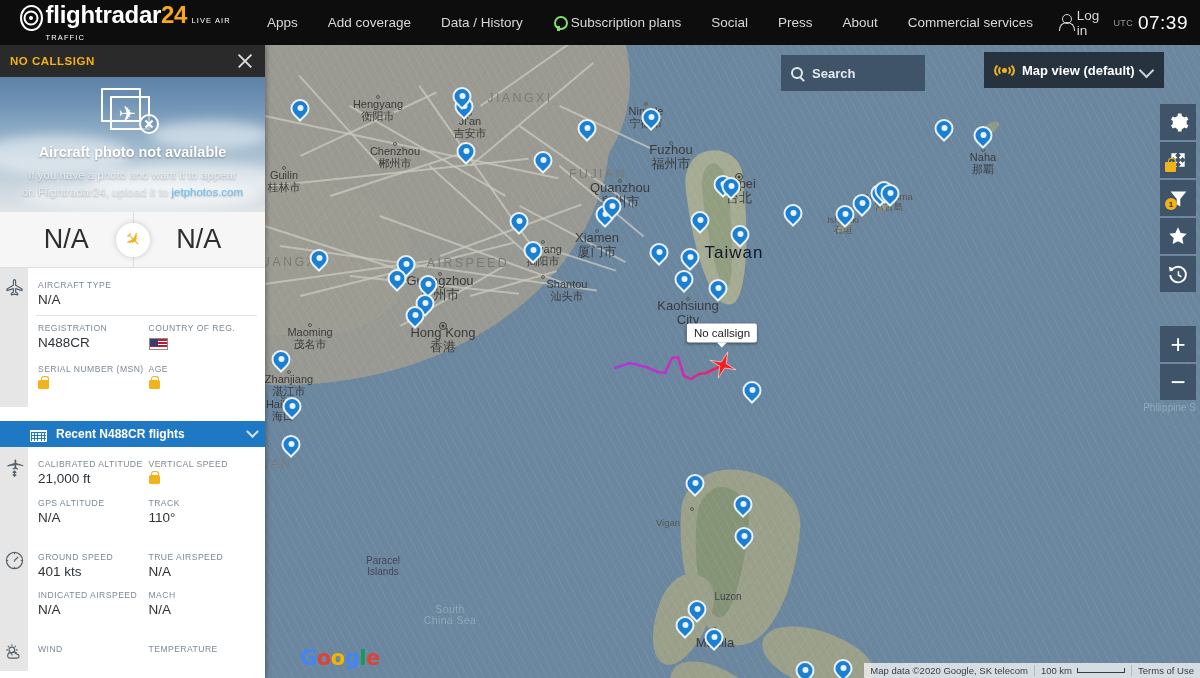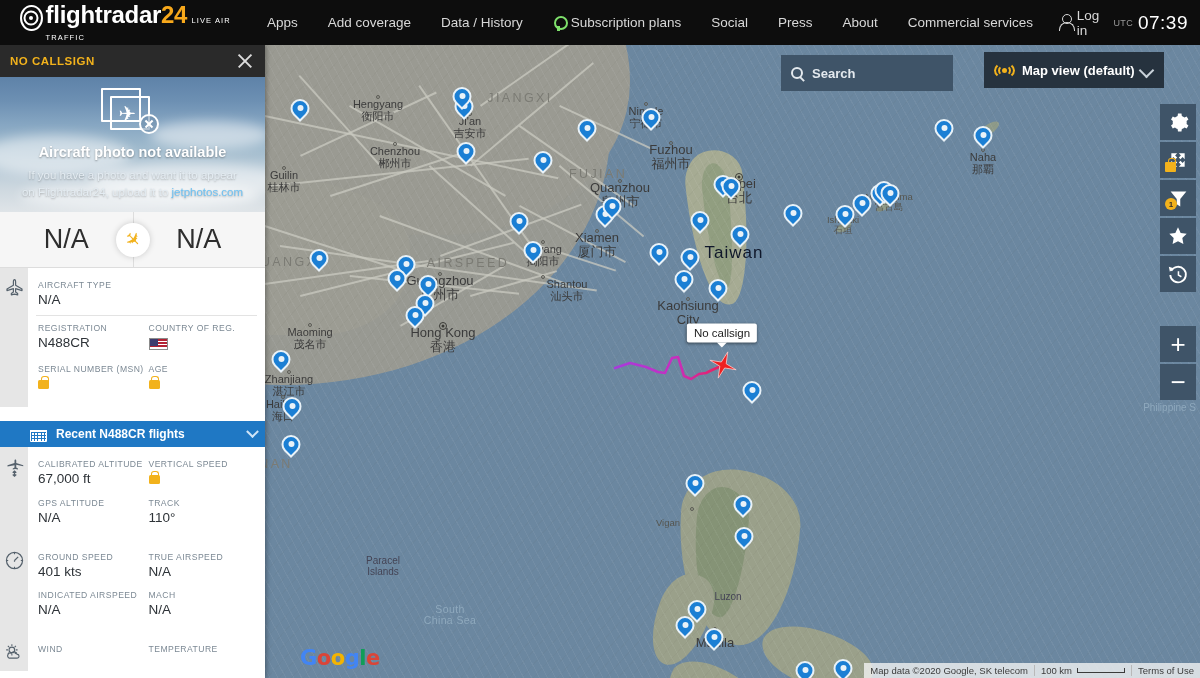--- a/index.html
+++ b/index.html
@@ -232,21 +232,21 @@
     white-space: nowrap;
   }
   #callsign-tip:after {
     content: ""; position: absolute; left: 50%; bottom: -5px; margin-left: -5px;
     border-left: 5px solid transparent; border-right: 5px solid transparent;
     border-top: 5px solid #fff;
   }
 
   
   #searchbox {
-    position: absolute; left: 781px; top: 55px; width: 172px; height: 30px;
+    position: absolute; left: 781px; top: 55px; width: 144px; height: 30px;
     background: #3f5468; display: flex; align-items: center; padding: 18px 10px;
     z-index: 40; cursor: text;
   }
   #searchbox .mag {
     width: 12px; height: 12px; border-radius: 50%;
     border: 2px solid #e3e9ee; margin-right: 9px; position: relative; flex: none;
   }
   #searchbox .mag:after {
     content: ""; position: absolute; right: -4px; bottom: -3px;
     width: 6px; height: 2px; background: #e3e9ee; transform: rotate(45deg);
@@ -969,21 +969,21 @@
       <div class="sect-ico">
         <svg width="21" height="21" viewBox="0 0 24 24">
           <path fill="#55616c" d="M22 9.5l-8-2.6V4.2c0-.8-.5-1.4-1-1.4s-1 .6-1 1.4v2.7l-8 2.6v1.4l8-1.6v2.6l-2 1.3v1l3-.6 3 .6v-1l-2-1.3V8.9l8 1.6z"></path>
           <path fill="none" stroke="#55616c" stroke-width="1.4" d="M12 16.5v5M10 18l2-2 2 2M10 20l2 2 2-2"></path>
         </svg>
       </div>
       <div class="sect-body">
         <div class="frow">
           <div class="fcell">
               <div class="lab">CALIBRATED ALTITUDE</div>
-              <div class="val">67,000 ft</div>
+              <div class="val">21,000 ft</div>
             </div>
           <div class="fcell">
               <div class="lab">VERTICAL SPEED</div>
               <div class="val"><span class="lockico"></span></div>
             </div>
         </div>
         <div class="frow">
           <div class="fcell">
               <div class="lab">GPS ALTITUDE</div>
               <div class="val">N/A</div>

